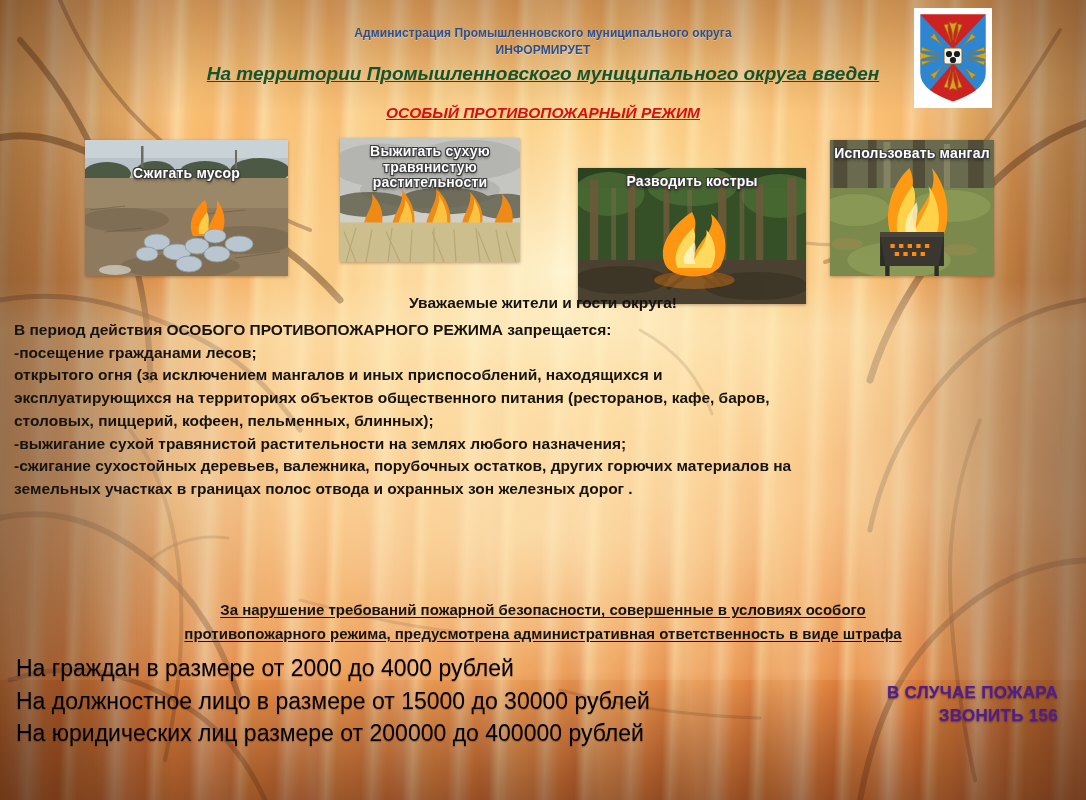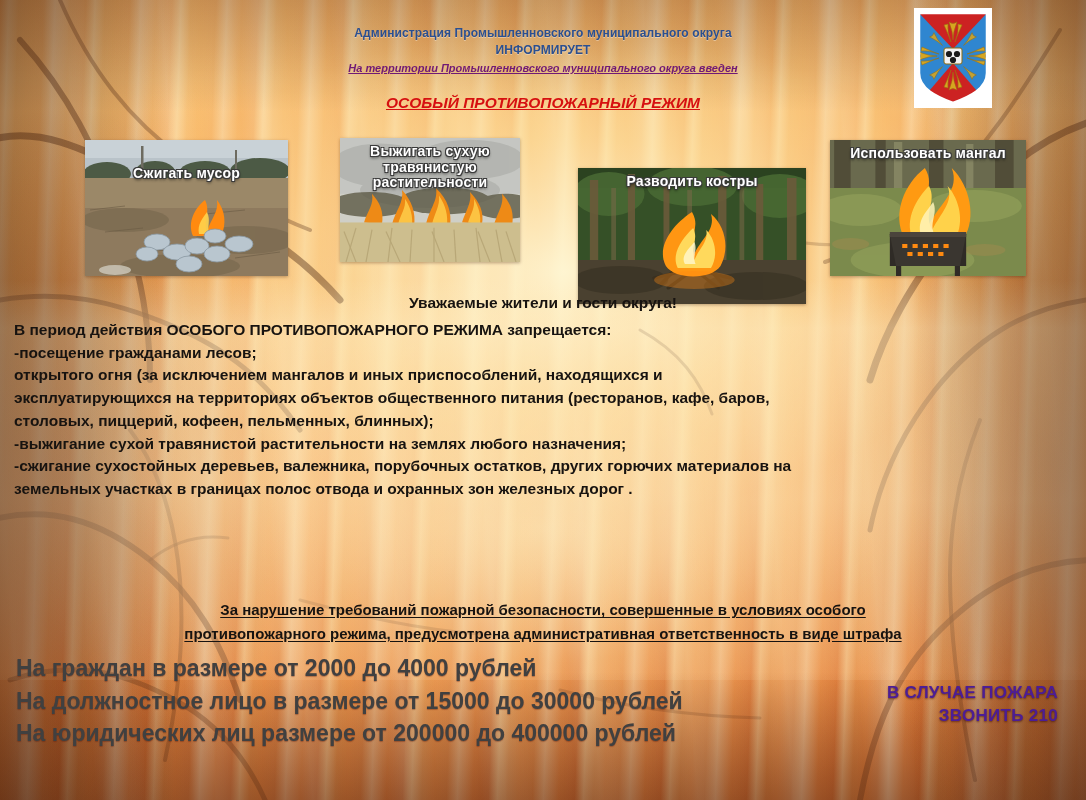--- a/index.html
+++ b/index.html
@@ -100,22 +100,22 @@
     font-weight: bold;
     font-size: 12px;
     color: #2b4f8f;
     letter-spacing: .1px;
     text-shadow: 0 1px 0 rgba(255,255,255,.35);
   }
   .hdr-2 { margin-top: 2px; }
   .hdr-3 {
     font-weight: bold;
     font-style: italic;
-    font-size: 11px;
-    color: #701a75;
+    font-size: 19px;
+    color: #14532d;
     text-decoration: underline;
     margin-top: 4px;
   }
   .hdr-4 {
     font-weight: bold;
     font-style: italic;
     font-size: 15.5px;
     color: #d61010;
     text-decoration: underline;
     margin-top: 17px;
@@ -164,21 +164,21 @@
     z-index: 3;
   }
   .photo svg { display: block; width: 100%; height: 100%; }
 
   #photo-1 { left: 85px;  top: 2px;  width: 203px; height: 136px; }
   #photo-1 .cap { top: 26px; }
   #photo-2 { left: 340px; top: 0px;  width: 180px; height: 124px; }
   #photo-2 .cap { top: 6px; }
   #photo-3 { left: 578px; top: 2px;  width: 228px; height: 136px; margin-top: 28px; }
   #photo-3 .cap { top: 6px; }
-  #photo-4 { left: 830px; top: 2px;  width: 196px; height: 136px; }
+  #photo-4 { left: 830px; top: 2px;  width: 164px; height: 136px; }
   #photo-4 .cap { top: 6px; }
 
   
   .body-block {
     position: absolute;
     left: 14px;
     right: 14px;
     top: 292px;
     z-index: 6;
     color: #171310;
@@ -210,22 +210,22 @@
   }
 
   
   .fines {
     position: absolute;
     left: 16px;
     top: 652px;
     z-index: 6;
   }
   .fine {
-    color: #404040;
-    font-weight: bold;
+    color: #000000;
+    font-weight: normal;
     font-size: 23px;
     line-height: 1.42;
     white-space: nowrap;
     text-shadow: 0 1px 1px rgba(90,20,10,.35);
   }
 
   
   .emergency {
     position: absolute;
     right: 28px;
@@ -567,16 +567,16 @@
   </div>
 
   <div class="fines">
     <div class="fine">На граждан в размере от 2000 до 4000 рублей</div>
     <div class="fine">На должностное лицо в размере  от 15000 до 30000 рублей</div>
     <div class="fine">На юридических лиц  размере от 200000 до 400000 рублей</div>
   </div>
 
   <div class="emergency">
     <div>В СЛУЧАЕ ПОЖАРА</div>
-    <div>ЗВОНИТЬ 210</div>
+    <div>ЗВОНИТЬ 156</div>
   </div>
 
 </div>
 
 </body></html>

